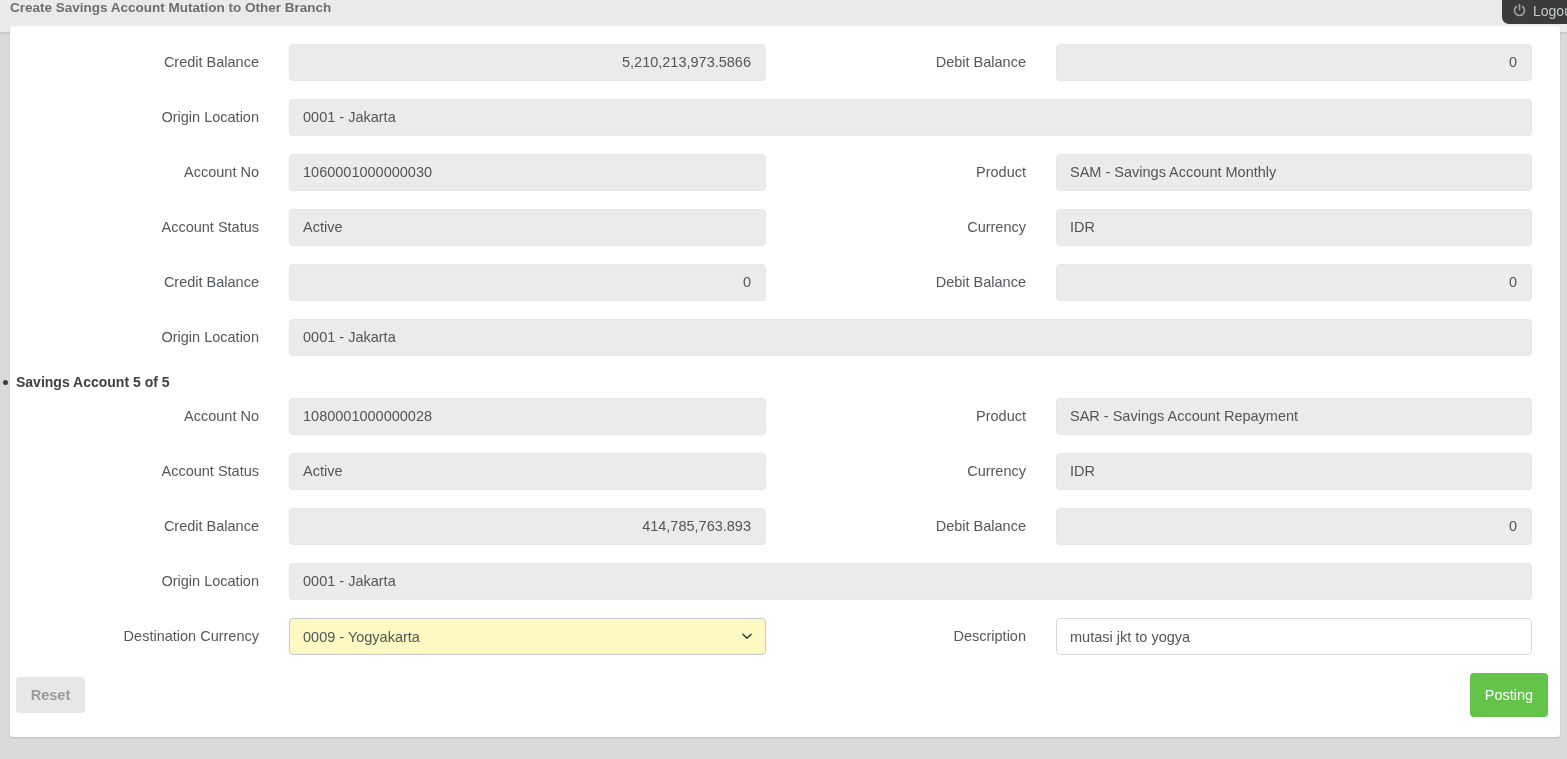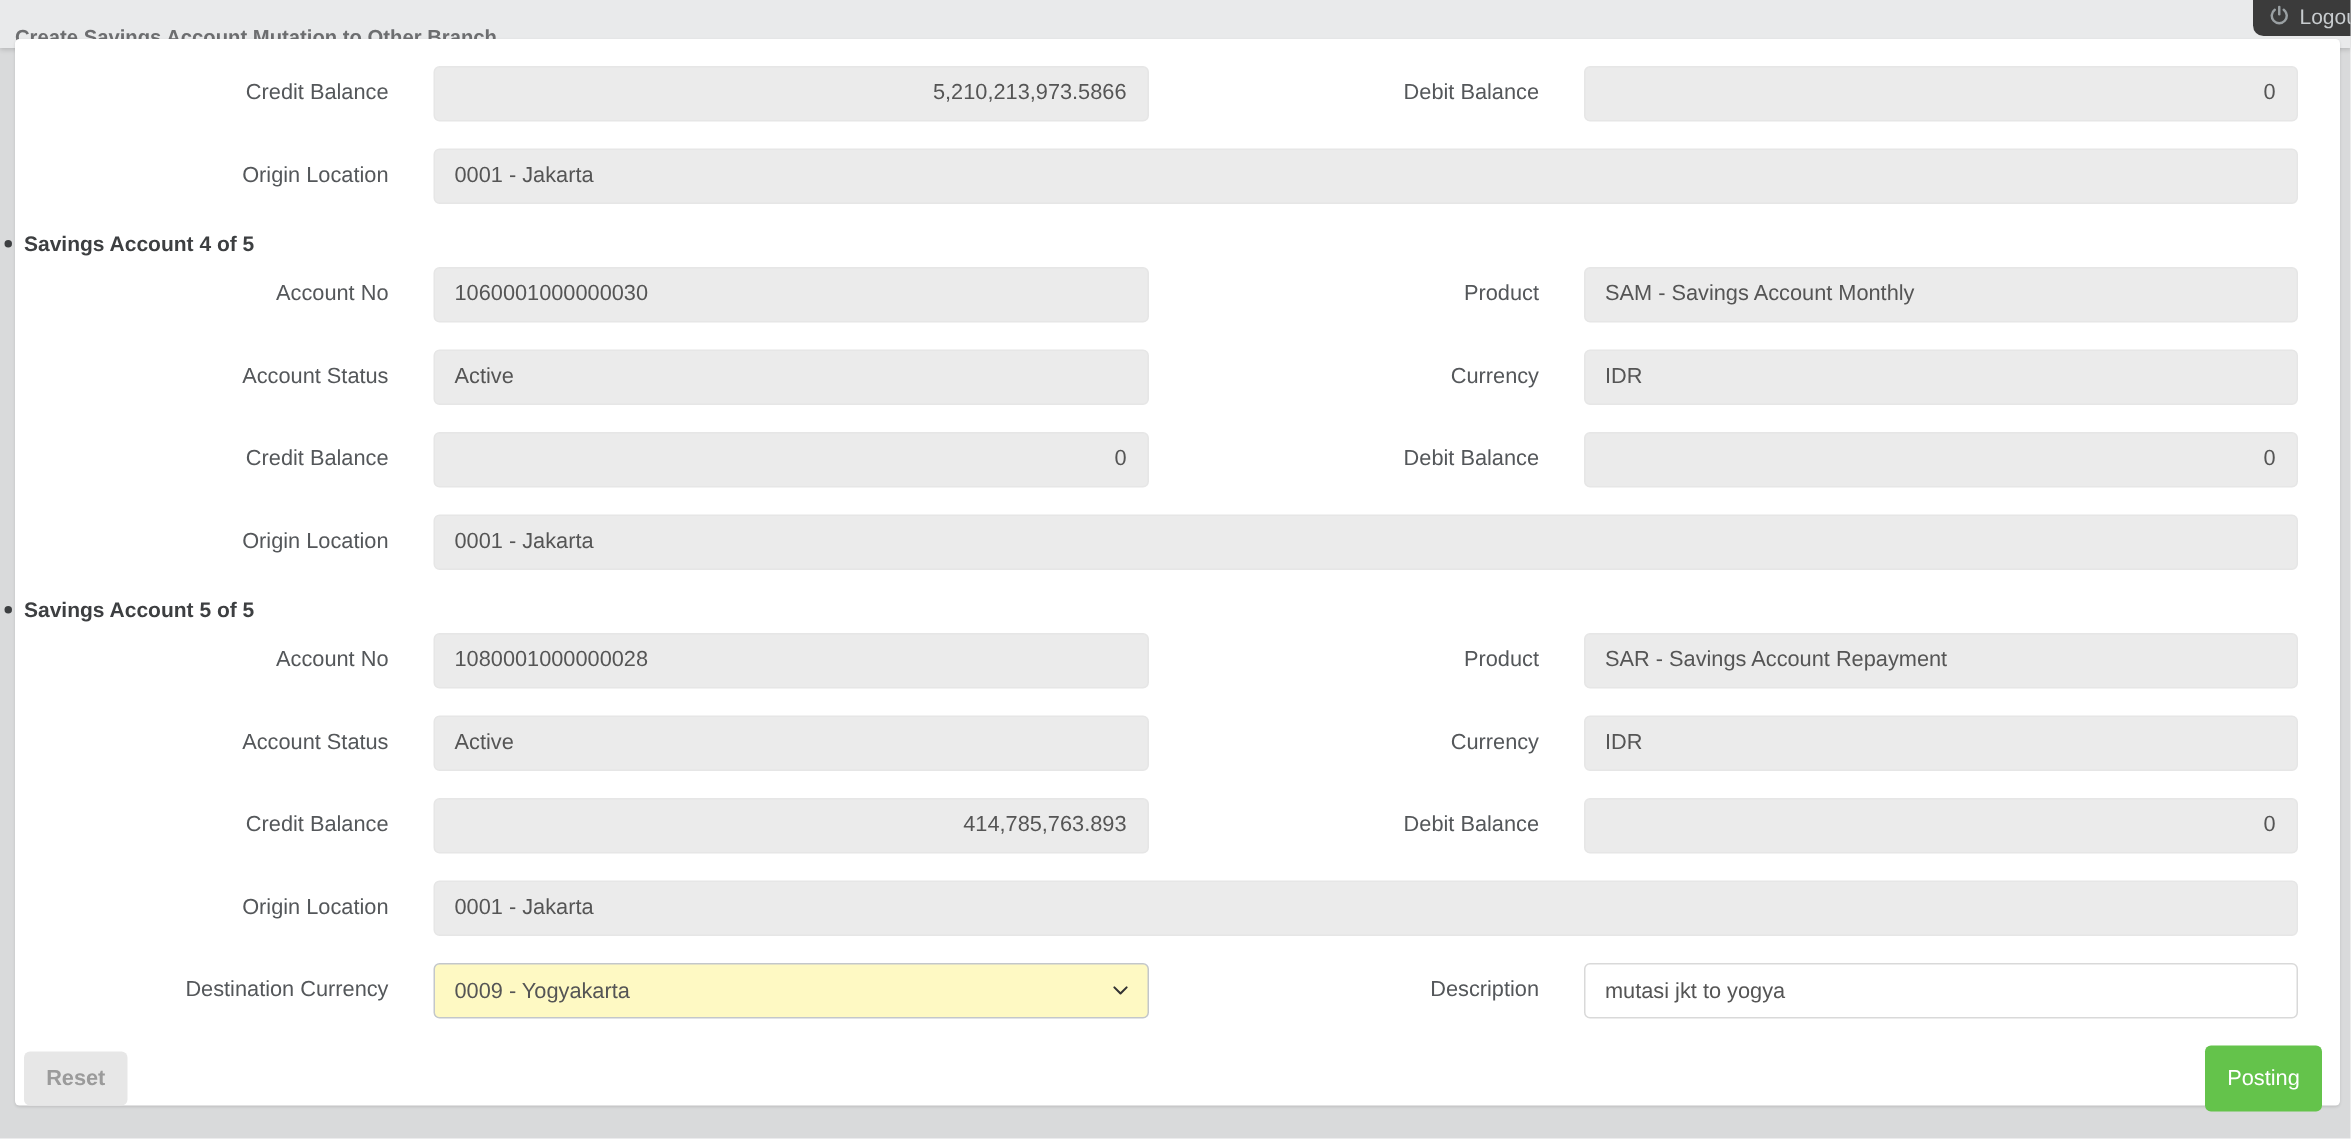--- a/index.html
+++ b/index.html
@@ -9,21 +9,21 @@
     background: var(--page-bg, #d9dadb);
     position: relative;
     overflow: hidden;
   }
 
   
   .topbar {
     position: absolute;
     top: 0; left: 0; width: 1567px; height: 32px;
     background: var(--header-bg, #e9eaeb);
-    display: flex; align-items: flex-end;
+    display: flex; align-items: flex-start;
     box-shadow: 0 1px 3px rgba(0,0,0,0.15);
   }
   .topbar-title {
     padding-left: 10px;
     font-size: 13.5px;
     font-weight: bold;
     color: #6d6e70;
   }
   .logout-btn {
     position: absolute;
@@ -187,21 +187,20 @@
     <label class="lbl">Credit Balance</label>
     <div class="field num">5,210,213,973.5866</div>
     <label class="lbl">Debit Balance</label>
     <div class="field num">0</div>
   </div>
   <div class="row">
     <label class="lbl">Origin Location</label>
     <div class="field txt full">0001 - Jakarta</div>
   </div>
 
-  <div class="section-title">Savings Account 4 of 5</div>
 
   <div class="row">
     <label class="lbl">Account No</label>
     <div class="field txt">1060001000000030</div>
     <label class="lbl">Product</label>
     <div class="field txt">SAM - Savings Account Monthly</div>
   </div>
   <div class="row">
     <label class="lbl">Account Status</label>
     <div class="field txt">Active</div>

